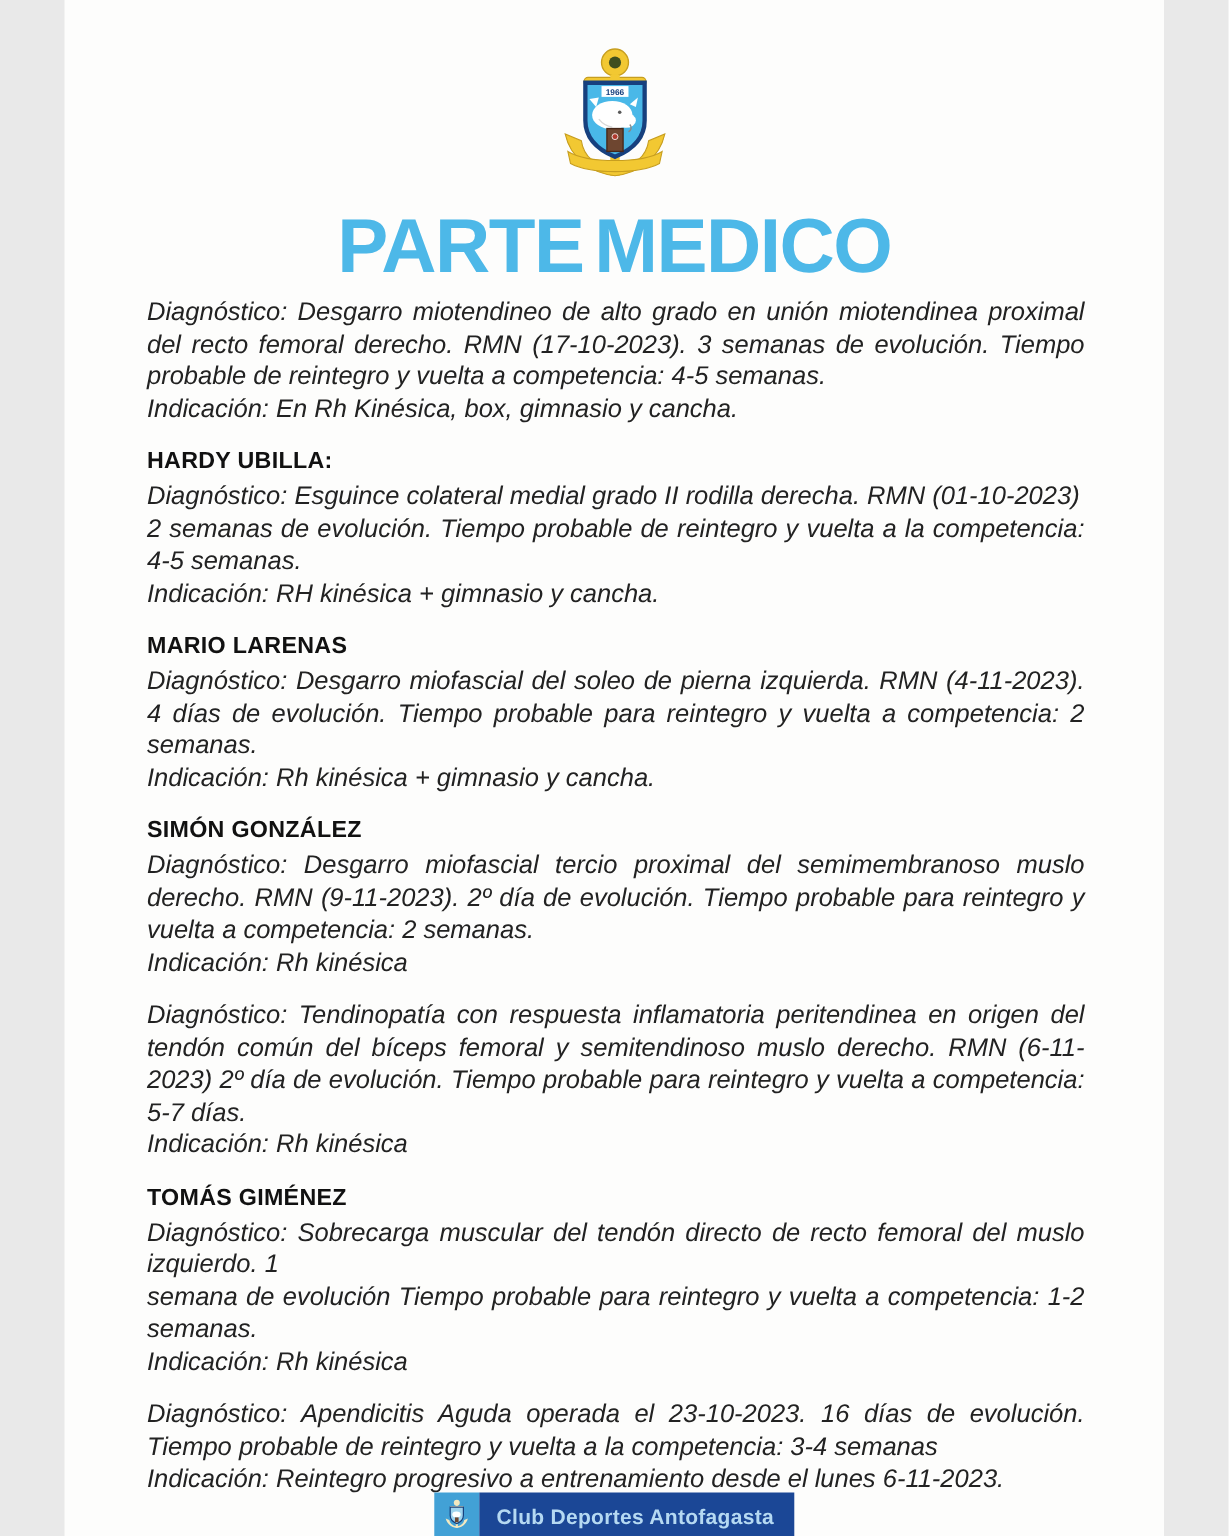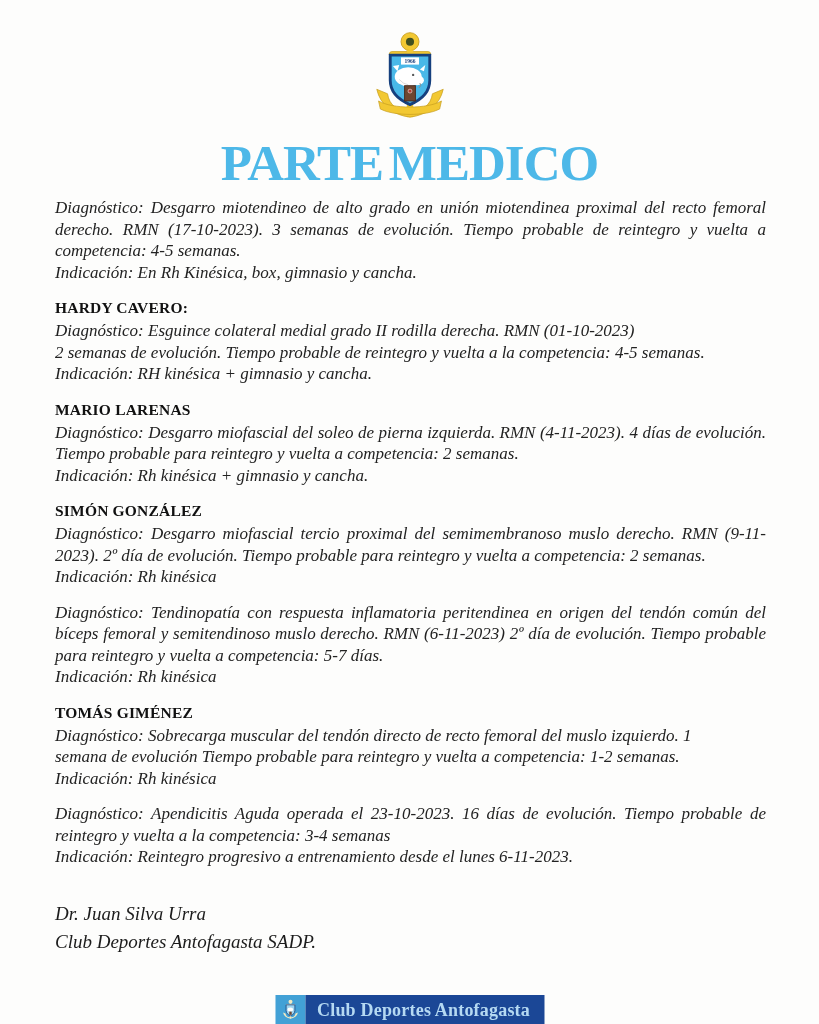--- a/index.html
+++ b/index.html
@@ -1,23 +1,23 @@
 <!DOCTYPE html>
 <html><head>
 <meta charset="utf-8">
 <style>
   html,body{margin:0;padding:0;}
   body{background:#e9e9e9;}
   .page{
     position:relative;
-    width:819px;height:1024px;
+    width:733px;height:1024px;
     margin:0 auto;
     background:#fdfdfc;
     overflow:hidden;
-    font-family:Liberation Serif, serif;
+    font-family:Liberation Sans, sans-serif;
     color:#1e1e1e;
   }
   .crest-wrap{
     text-align:center;
     padding-top:30px;
     line-height:0;
   }
   .page-title{
     margin:2px 0 8px 0;
     text-align:center;
@@ -77,21 +77,21 @@
     align-items:center;
     justify-content:center;
   }
   .banner-main{
     background:#1b4796;
     display:flex;
     align-items:center;
     padding:0 14px 0 12px;
   }
   .banner-label{
-    font-size:18px;
+    font-size:14px;
     font-weight:bold;
     letter-spacing:.2px;
     color:#b5d9f2;
     white-space:nowrap;
   }
 </style>
 </head>
 <body>
 
 <div class="page">
@@ -128,21 +128,21 @@
   <h1 class="page-title">PARTE MEDICO</h1>
 
   <main class="content">
 
     <section class="player-section">
       <p class="diag">Diagnóstico: Desgarro miotendineo de alto grado en unión miotendinea proximal del recto femoral derecho.  RMN (17-10-2023). 3 semanas de evolución. Tiempo probable de reintegro y vuelta a competencia: 4-5 semanas.</p>
       <p class="ind">Indicación: En Rh Kinésica, box, gimnasio y cancha.</p>
     </section>
 
     <section class="player-section">
-      <h2 class="player-name">HARDY CAVERO:</h2>
+      <h2 class="player-name">HARDY UBILLA:</h2>
       <p class="diag">Diagnóstico: Esguince colateral medial grado II rodilla derecha. RMN (01-10-2023)
 2 semanas de evolución. Tiempo probable de reintegro y vuelta a la competencia: 4-5 semanas.</p>
       <p class="ind">Indicación: RH kinésica + gimnasio y cancha.</p>
     </section>
 
     <section class="player-section">
       <h2 class="player-name">MARIO LARENAS</h2>
       <p class="diag">Diagnóstico: Desgarro miofascial del soleo de pierna izquierda. RMN (4-11-2023). 4 días de evolución. Tiempo probable para reintegro y vuelta a competencia: 2 semanas.</p>
       <p class="ind">Indicación: Rh kinésica + gimnasio y cancha.</p>
     </section>

